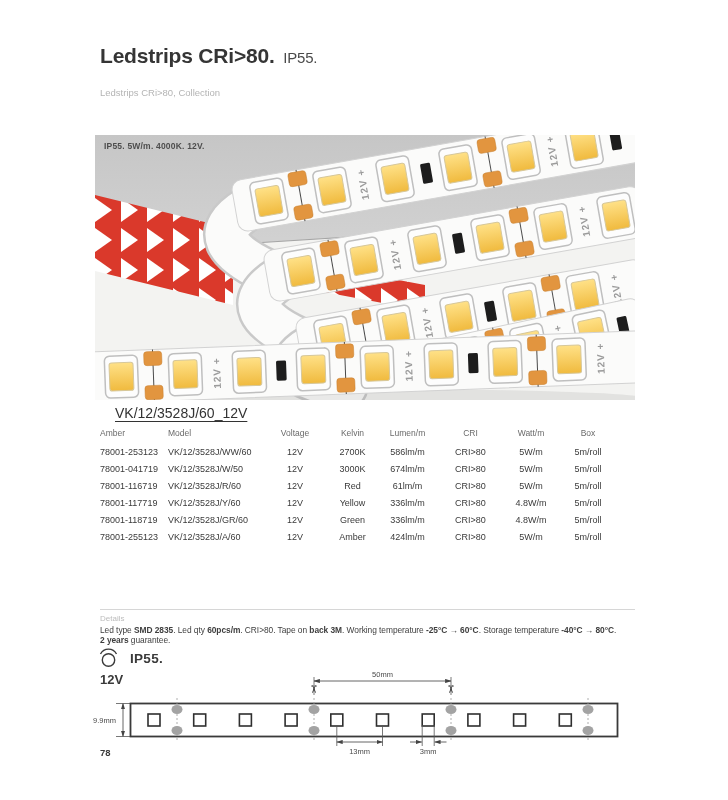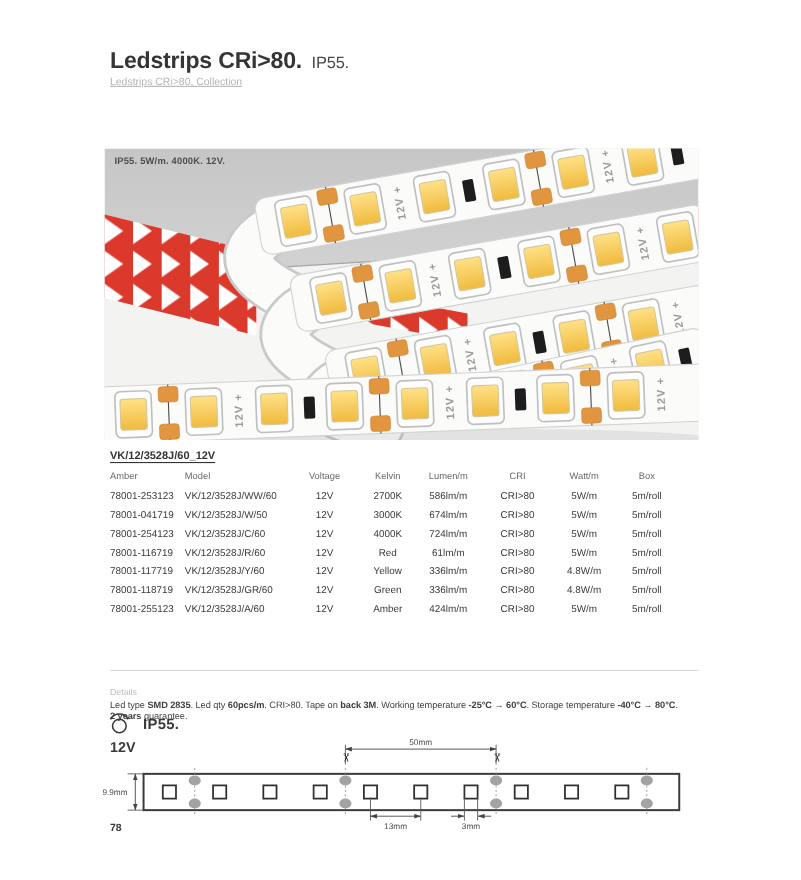--- a/index.html
+++ b/index.html
@@ -5,42 +5,42 @@
   html,body{margin:0;padding:0;}
   body{
     width:728px;height:800px;position:relative;overflow:hidden;
     background:#ffffff;color:#3c3c3c;
     font-family:"Liberation Sans", sans-serif;
   }
   
   .page-header{position:absolute;left:100px;top:44px;}
   .page-title{font-size:21px;font-weight:700;color:#353535;letter-spacing:-0.2px;}
   .page-title .suffix{font-size:15px;font-weight:400;color:#4a4a4a;margin-left:3px;}
-  .page-subtitle{margin-top:1px;font-size:9.5px;color:#b4b4b4;text-decoration:underline;}
+  .page-subtitle{margin-top:19px;font-size:9.5px;color:#b4b4b4;}
 
   
   .photo{position:absolute;left:95px;top:135px;width:540px;height:265px;}
   .photo svg{display:block;}
   .photo-label{position:absolute;left:9px;top:6px;font-size:8.5px;font-weight:700;color:#4d4d4d;letter-spacing:.2px;}
 
   
   .table-section{position:absolute;left:100px;top:404px;width:520px;}
-  .table-title{display:inline-block;font-size:10px;font-weight:700;color:#333;
-    text-decoration:underline;text-underline-offset:3px;margin:0 0 7px 0;}
+  .table-title{display:inline-block;font-size:14px;font-weight:400;color:#333;
+    text-decoration:underline;text-underline-offset:3px;margin:0 0 7px 15px;}
   table{border-collapse:collapse;table-layout:fixed;width:520px;}
   th{font-size:8.5px;font-weight:400;color:#6a6a6a;padding:0 0 5px 0;}
   td{font-size:9px;color:#3a3a3a;height:17px;padding:0;white-space:nowrap;}
   th:nth-child(1),td:nth-child(1),th:nth-child(2),td:nth-child(2){text-align:left;}
   th:nth-child(3),td:nth-child(3),th:nth-child(4),td:nth-child(4),
   th:nth-child(5),td:nth-child(5),th:nth-child(6),td:nth-child(6),
   th:nth-child(7),td:nth-child(7){text-align:center;}
   th:nth-child(8),td:nth-child(8){text-align:center;}
 
   
-  .details{position:absolute;left:100px;top:609px;width:535px;border-top:1px solid #d6d6d6;padding-top:15px;}
+  .details{position:absolute;left:100px;top:609px;width:535px;border-top:1px solid #d6d6d6;padding-top:4px;}
   .details-label{font-size:8px;color:#bcbcbc;margin-bottom:2px;}
   .details-line{font-size:8.4px;color:#3e3e3e;line-height:10px;white-space:nowrap;letter-spacing:-0.05px;}
   .details-line .b{font-weight:700;}
 
   
   .ip55-row{position:absolute;left:98px;top:648px;display:flex;align-items:center;gap:11px;}
   .ip55-label{font-size:13.5px;font-weight:700;color:#3a3a3a;letter-spacing:.3px;}
 
   
   .diagram{position:absolute;left:85px;top:668px;}
@@ -251,30 +251,20 @@
           <td>78001-041719</td>
           <td>VK/12/3528J/W/50</td>
           <td>12V</td>
           <td>3000K</td>
           <td>674lm/m</td>
           <td>CRI&gt;80</td>
           <td>5W/m</td>
           <td>5m/roll</td>
         </tr>
         <tr>
-          <td>78001-254123</td>
-          <td>VK/12/3528J/C/60</td>
-          <td>12V</td>
-          <td>4000K</td>
-          <td>724lm/m</td>
-          <td>CRI&gt;80</td>
-          <td>5W/m</td>
-          <td>5m/roll</td>
-        </tr>
-        <tr>
           <td>78001-116719</td>
           <td>VK/12/3528J/R/60</td>
           <td>12V</td>
           <td>Red</td>
           <td>61lm/m</td>
           <td>CRI&gt;80</td>
           <td>5W/m</td>
           <td>5m/roll</td>
         </tr>
         <tr>

